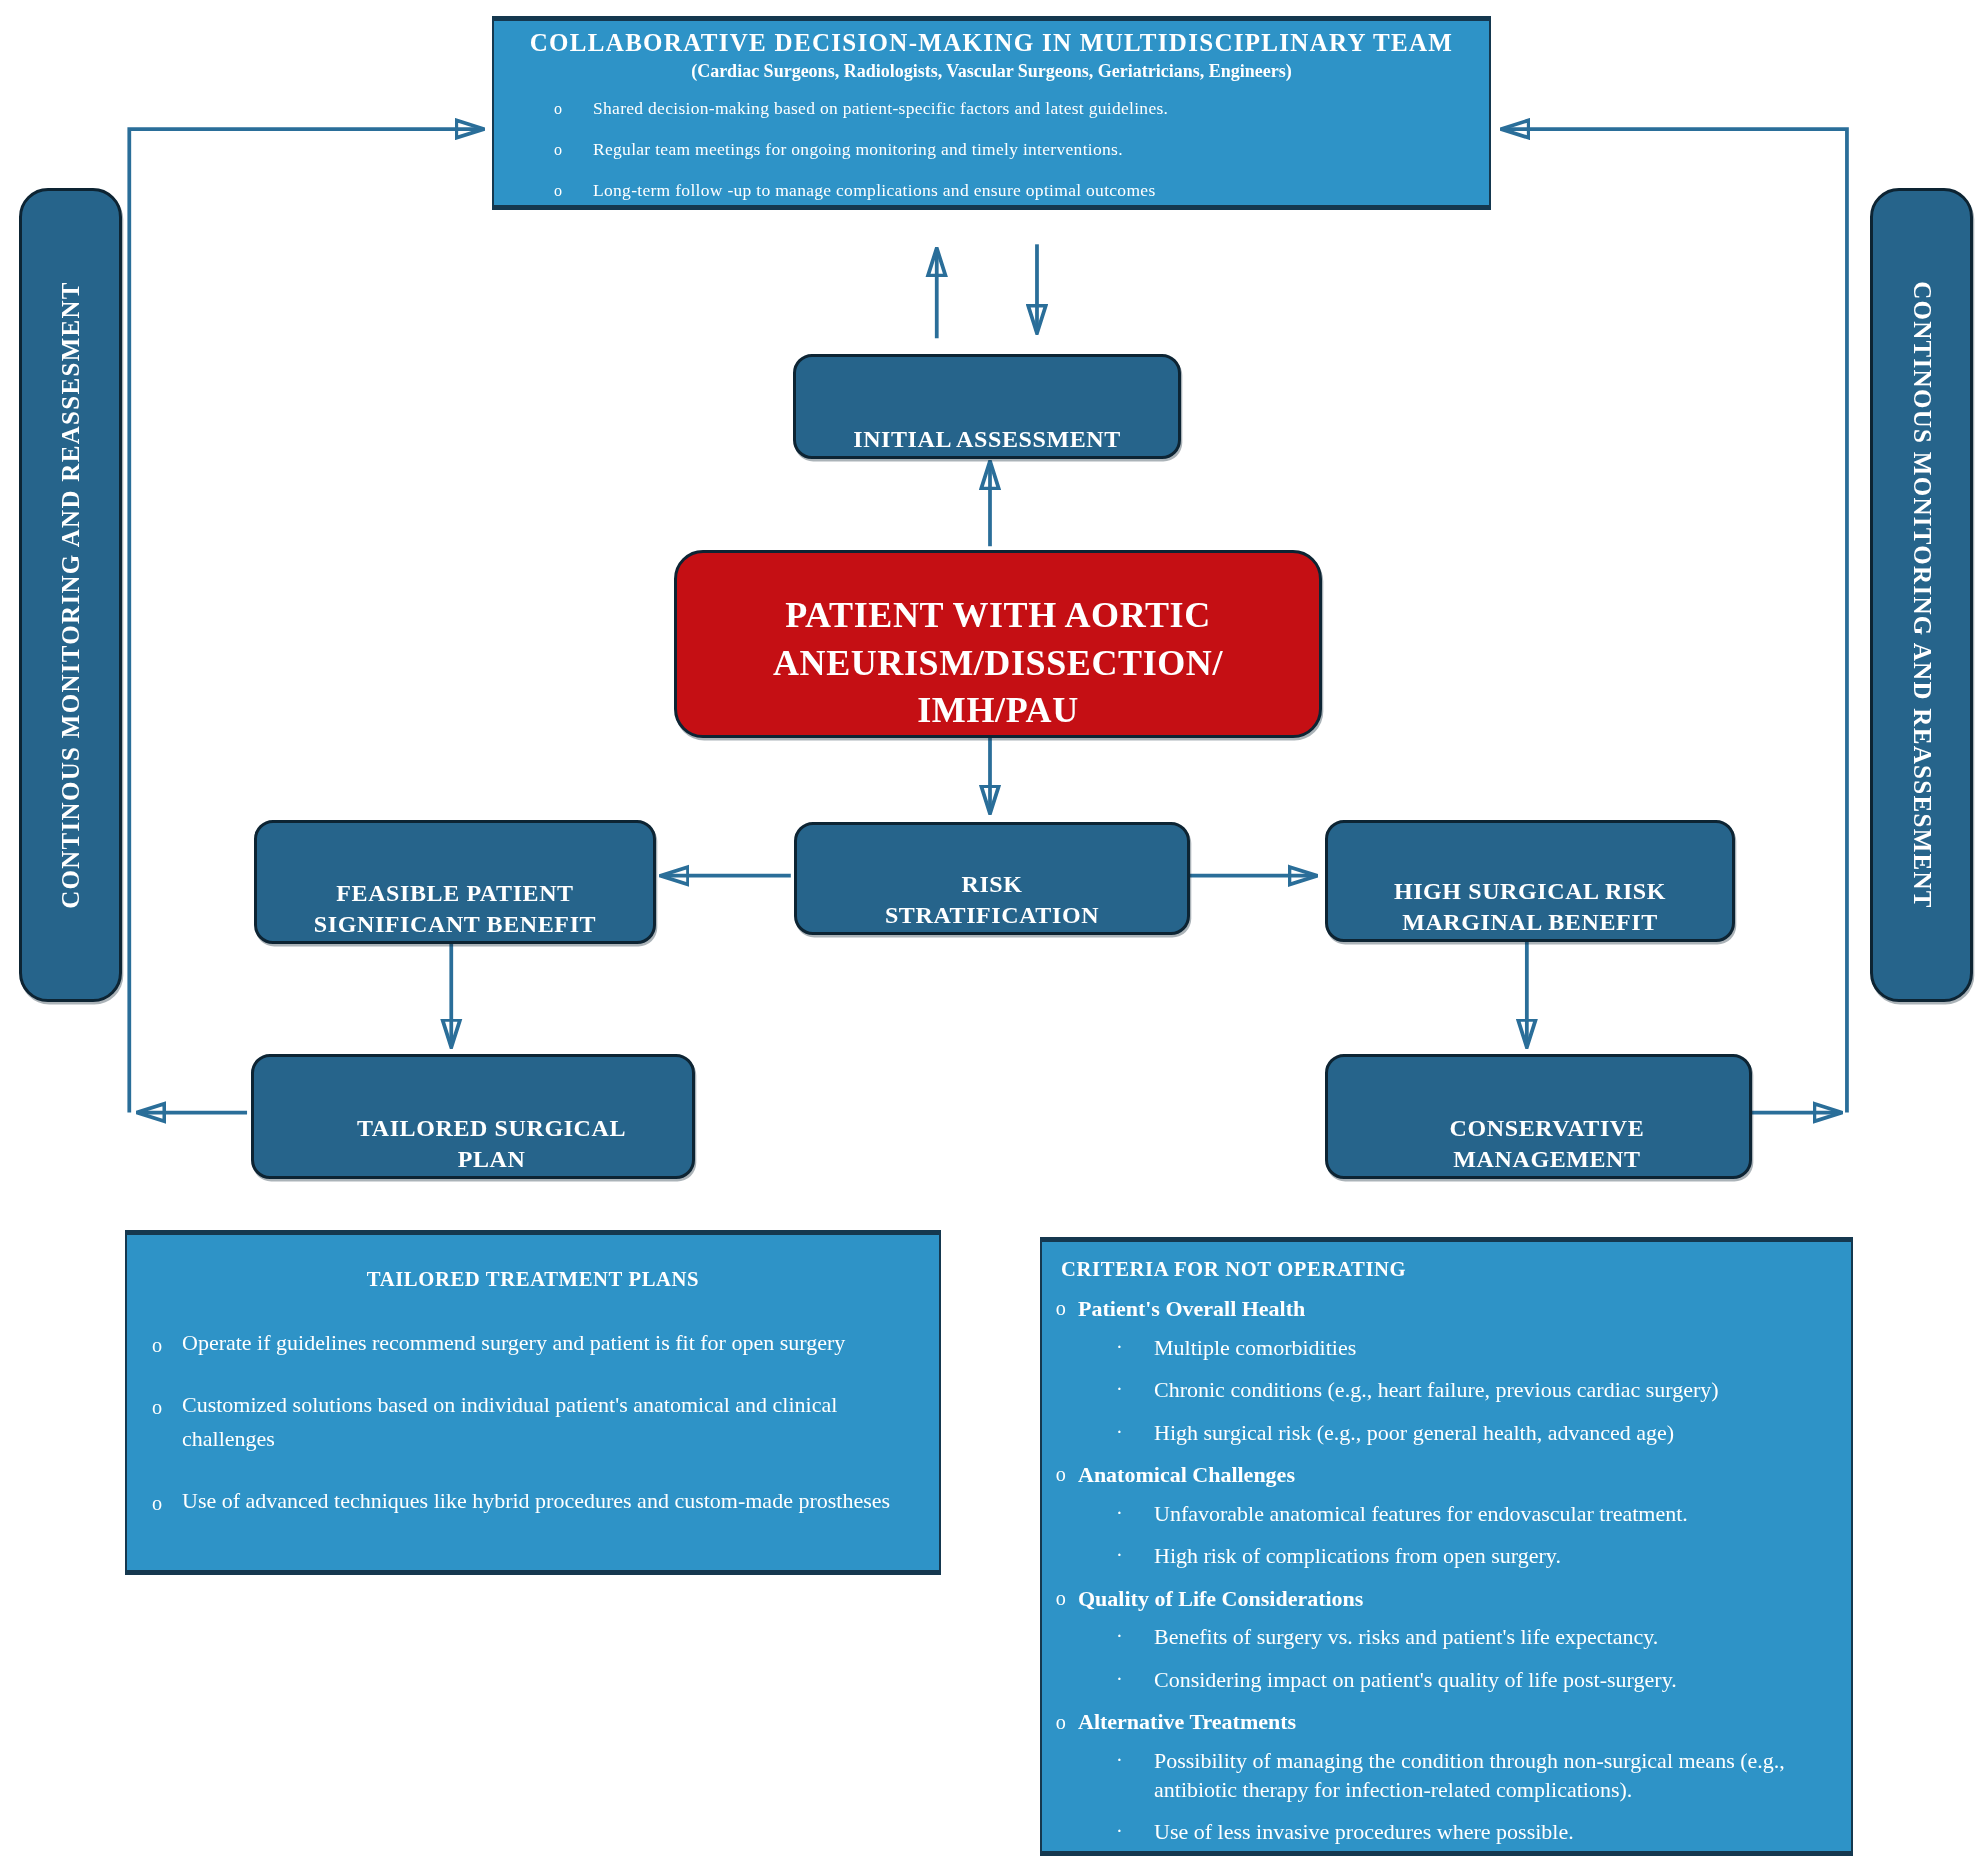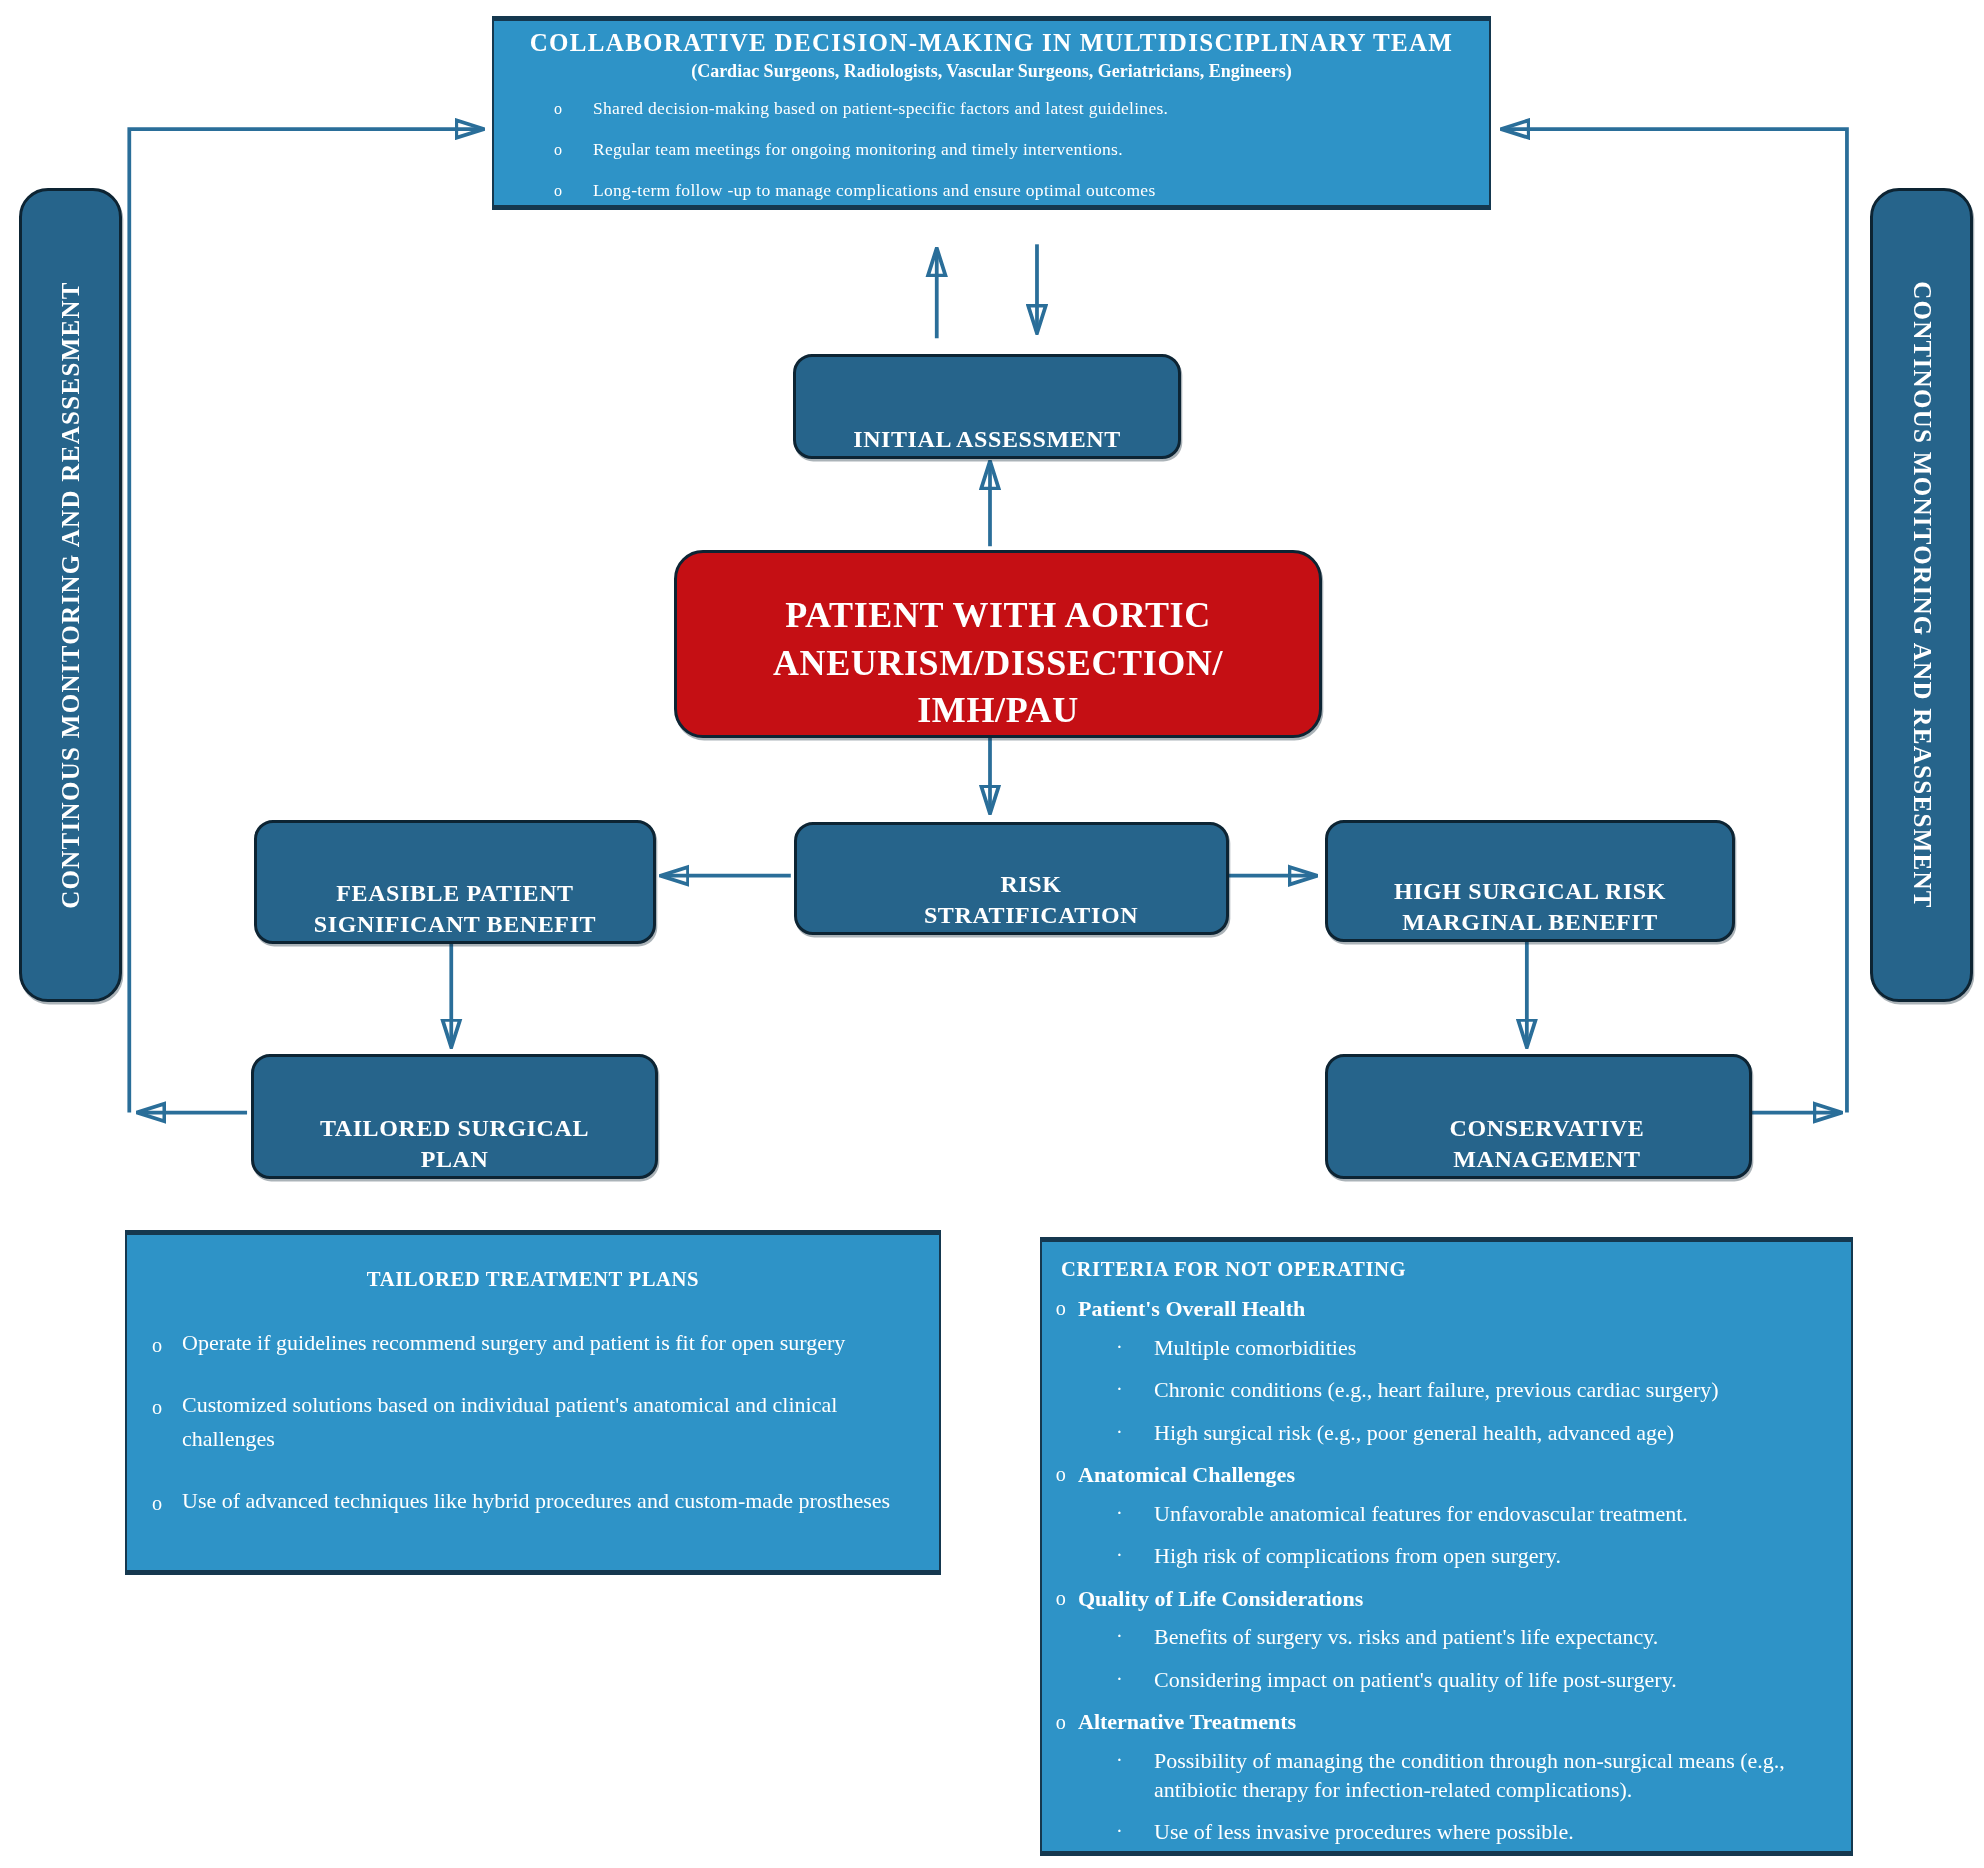--- a/index.html
+++ b/index.html
@@ -154,36 +154,36 @@
   <div class="node" style="left:793px;top:354px;width:382px;height:99px;">
     <span class="lbl">INITIAL ASSESSMENT</span>
   </div>
 
   <div class="node red" style="left:674px;top:550px;width:642px;height:182px;">
     <span class="lbl">PATIENT WITH AORTIC
 ANEURISM/DISSECTION/
 IMH/PAU</span>
   </div>
 
-  <div class="node" style="left:794px;top:822px;width:390px;height:107px;padding-left:39px;">
+  <div class="node" style="left:794px;top:822px;width:390px;height:107px;">
     <span class="lbl">RISK
 STRATIFICATION</span>
   </div>
 
   <div class="node" style="left:254px;top:820px;width:396px;height:118px;">
     <span class="lbl">FEASIBLE PATIENT
 SIGNIFICANT BENEFIT</span>
   </div>
 
   <div class="node" style="left:1325px;top:820px;width:404px;height:116px;">
     <span class="lbl">HIGH SURGICAL RISK
 MARGINAL BENEFIT</span>
   </div>
 
-  <div class="node" style="left:251px;top:1054px;width:401px;height:119px;">
+  <div class="node" style="left:251px;top:1054px;width:401px;height:119px;padding-left:37px;">
     <span class="lbl">TAILORED SURGICAL
 PLAN</span>
   </div>
 
   <div class="node" style="left:1325px;top:1054px;width:404px;height:119px;padding-left:17px;">
     <span class="lbl">CONSERVATIVE
 MANAGEMENT</span>
   </div>
 
   <div class="panel" style="left:125px;top:1230px;width:816px;height:345px;">

